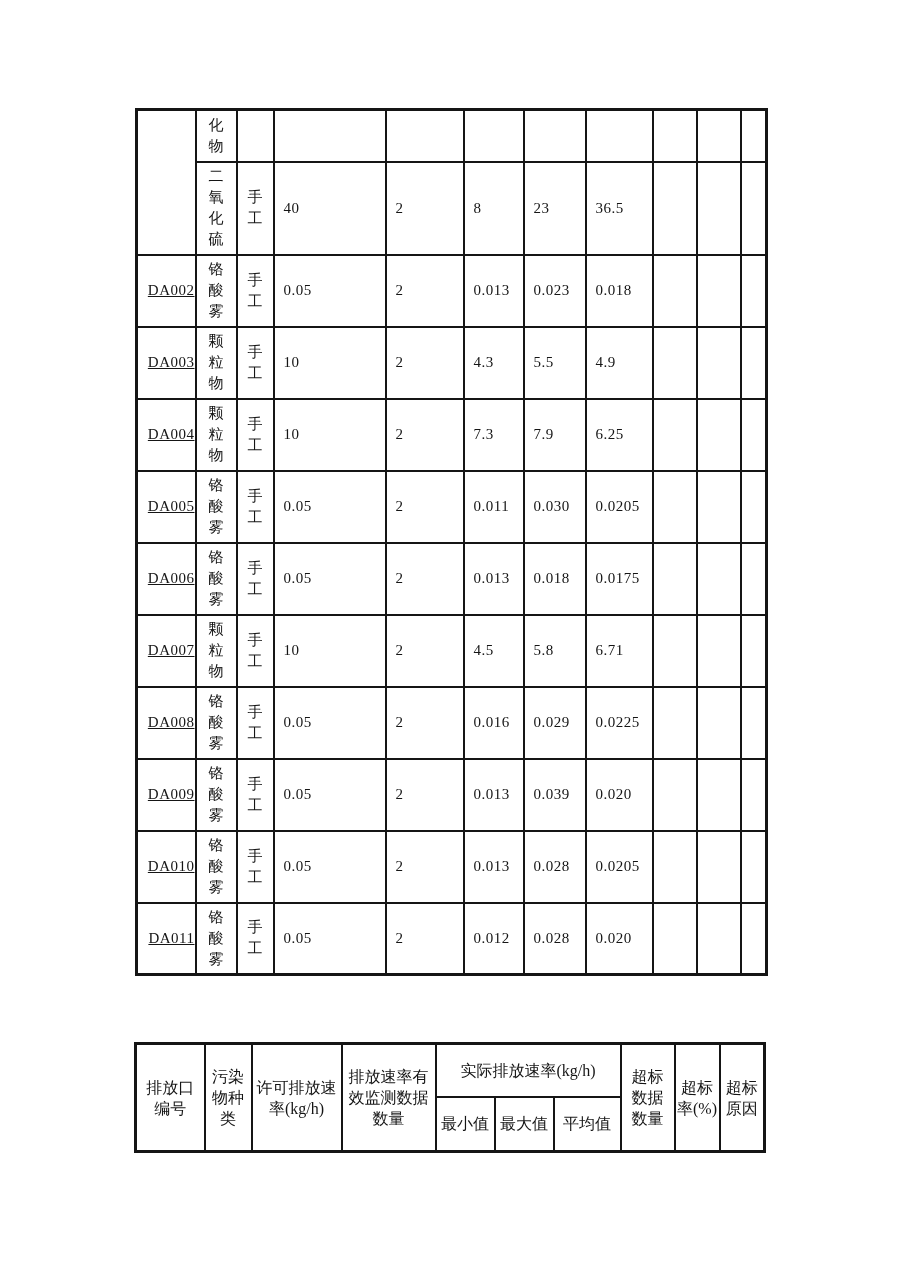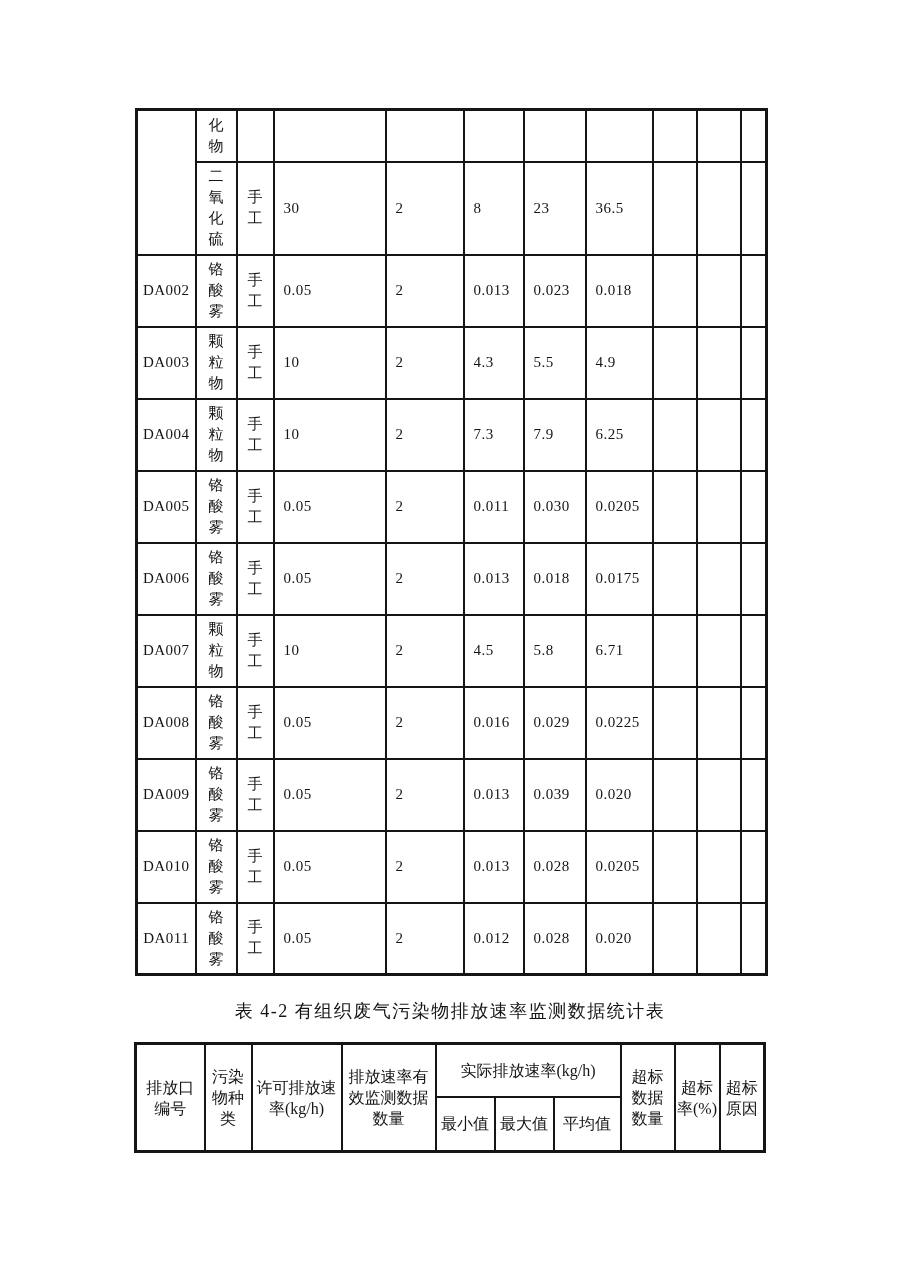--- a/index.html
+++ b/index.html
@@ -20,21 +20,21 @@
     font-weight: normal;
     padding: 0;
   }
 
   
   .t1 { left: 135px; top: 108px; width: 630px; border: 3px solid #151515; }
   .t1 td { font-size: 15px; }
   .t1 .h52 { height: 52px; }
   .t1 .h93 { height: 93px; }
   .t1 .h72 { height: 72px; }
-  .c-outlet { text-align: center; letter-spacing: 0.5px; }
+  .c-outlet { text-align: right; letter-spacing: 0.5px; text-decoration: underline; }
   .c-cjk   { text-align: center; font-size: 16px; line-height: 21px; }
   .c-num   { text-align: left; padding-left: 9px; letter-spacing: 0.5px; }
 
   
   .caption {
     position: absolute; left: 0; top: 999px; width: 900px;
     text-align: center; font-size: 18px; letter-spacing: 1.5px;
   }
 
   
@@ -77,21 +77,21 @@
         <td class="c-num"></td>
         <td class="c-num"></td>
       </tr>
       <tr class="h93">
         <td class="c-cjk">二
 氧
 化
 硫</td>
         <td class="c-cjk">手
 工</td>
-        <td class="c-num">30</td>
+        <td class="c-num">40</td>
         <td class="c-num">2</td>
         <td class="c-num">8</td>
         <td class="c-num">23</td>
         <td class="c-num">36.5</td>
         <td class="c-num"></td>
         <td class="c-num"></td>
         <td class="c-num"></td>
       </tr>
       <tr class="h72">
         <td class="c-outlet">DA002</td>
@@ -249,21 +249,20 @@
         <td class="c-num">0.012</td>
         <td class="c-num">0.028</td>
         <td class="c-num">0.020</td>
         <td class="c-num"></td>
         <td class="c-num"></td>
         <td class="c-num"></td>
       </tr>
     </tbody>
   </table>
 
-  <div class="caption">表 4-2 有组织废气污染物排放速率监测数据统计表</div>
 
   <table class="t2">
     <colgroup>
       <col style="width:69px">
         <col style="width:47px">
         <col style="width:90px">
       <col style="width:94px">
         <col style="width:59px">
         <col style="width:59px">
       <col style="width:67px">

